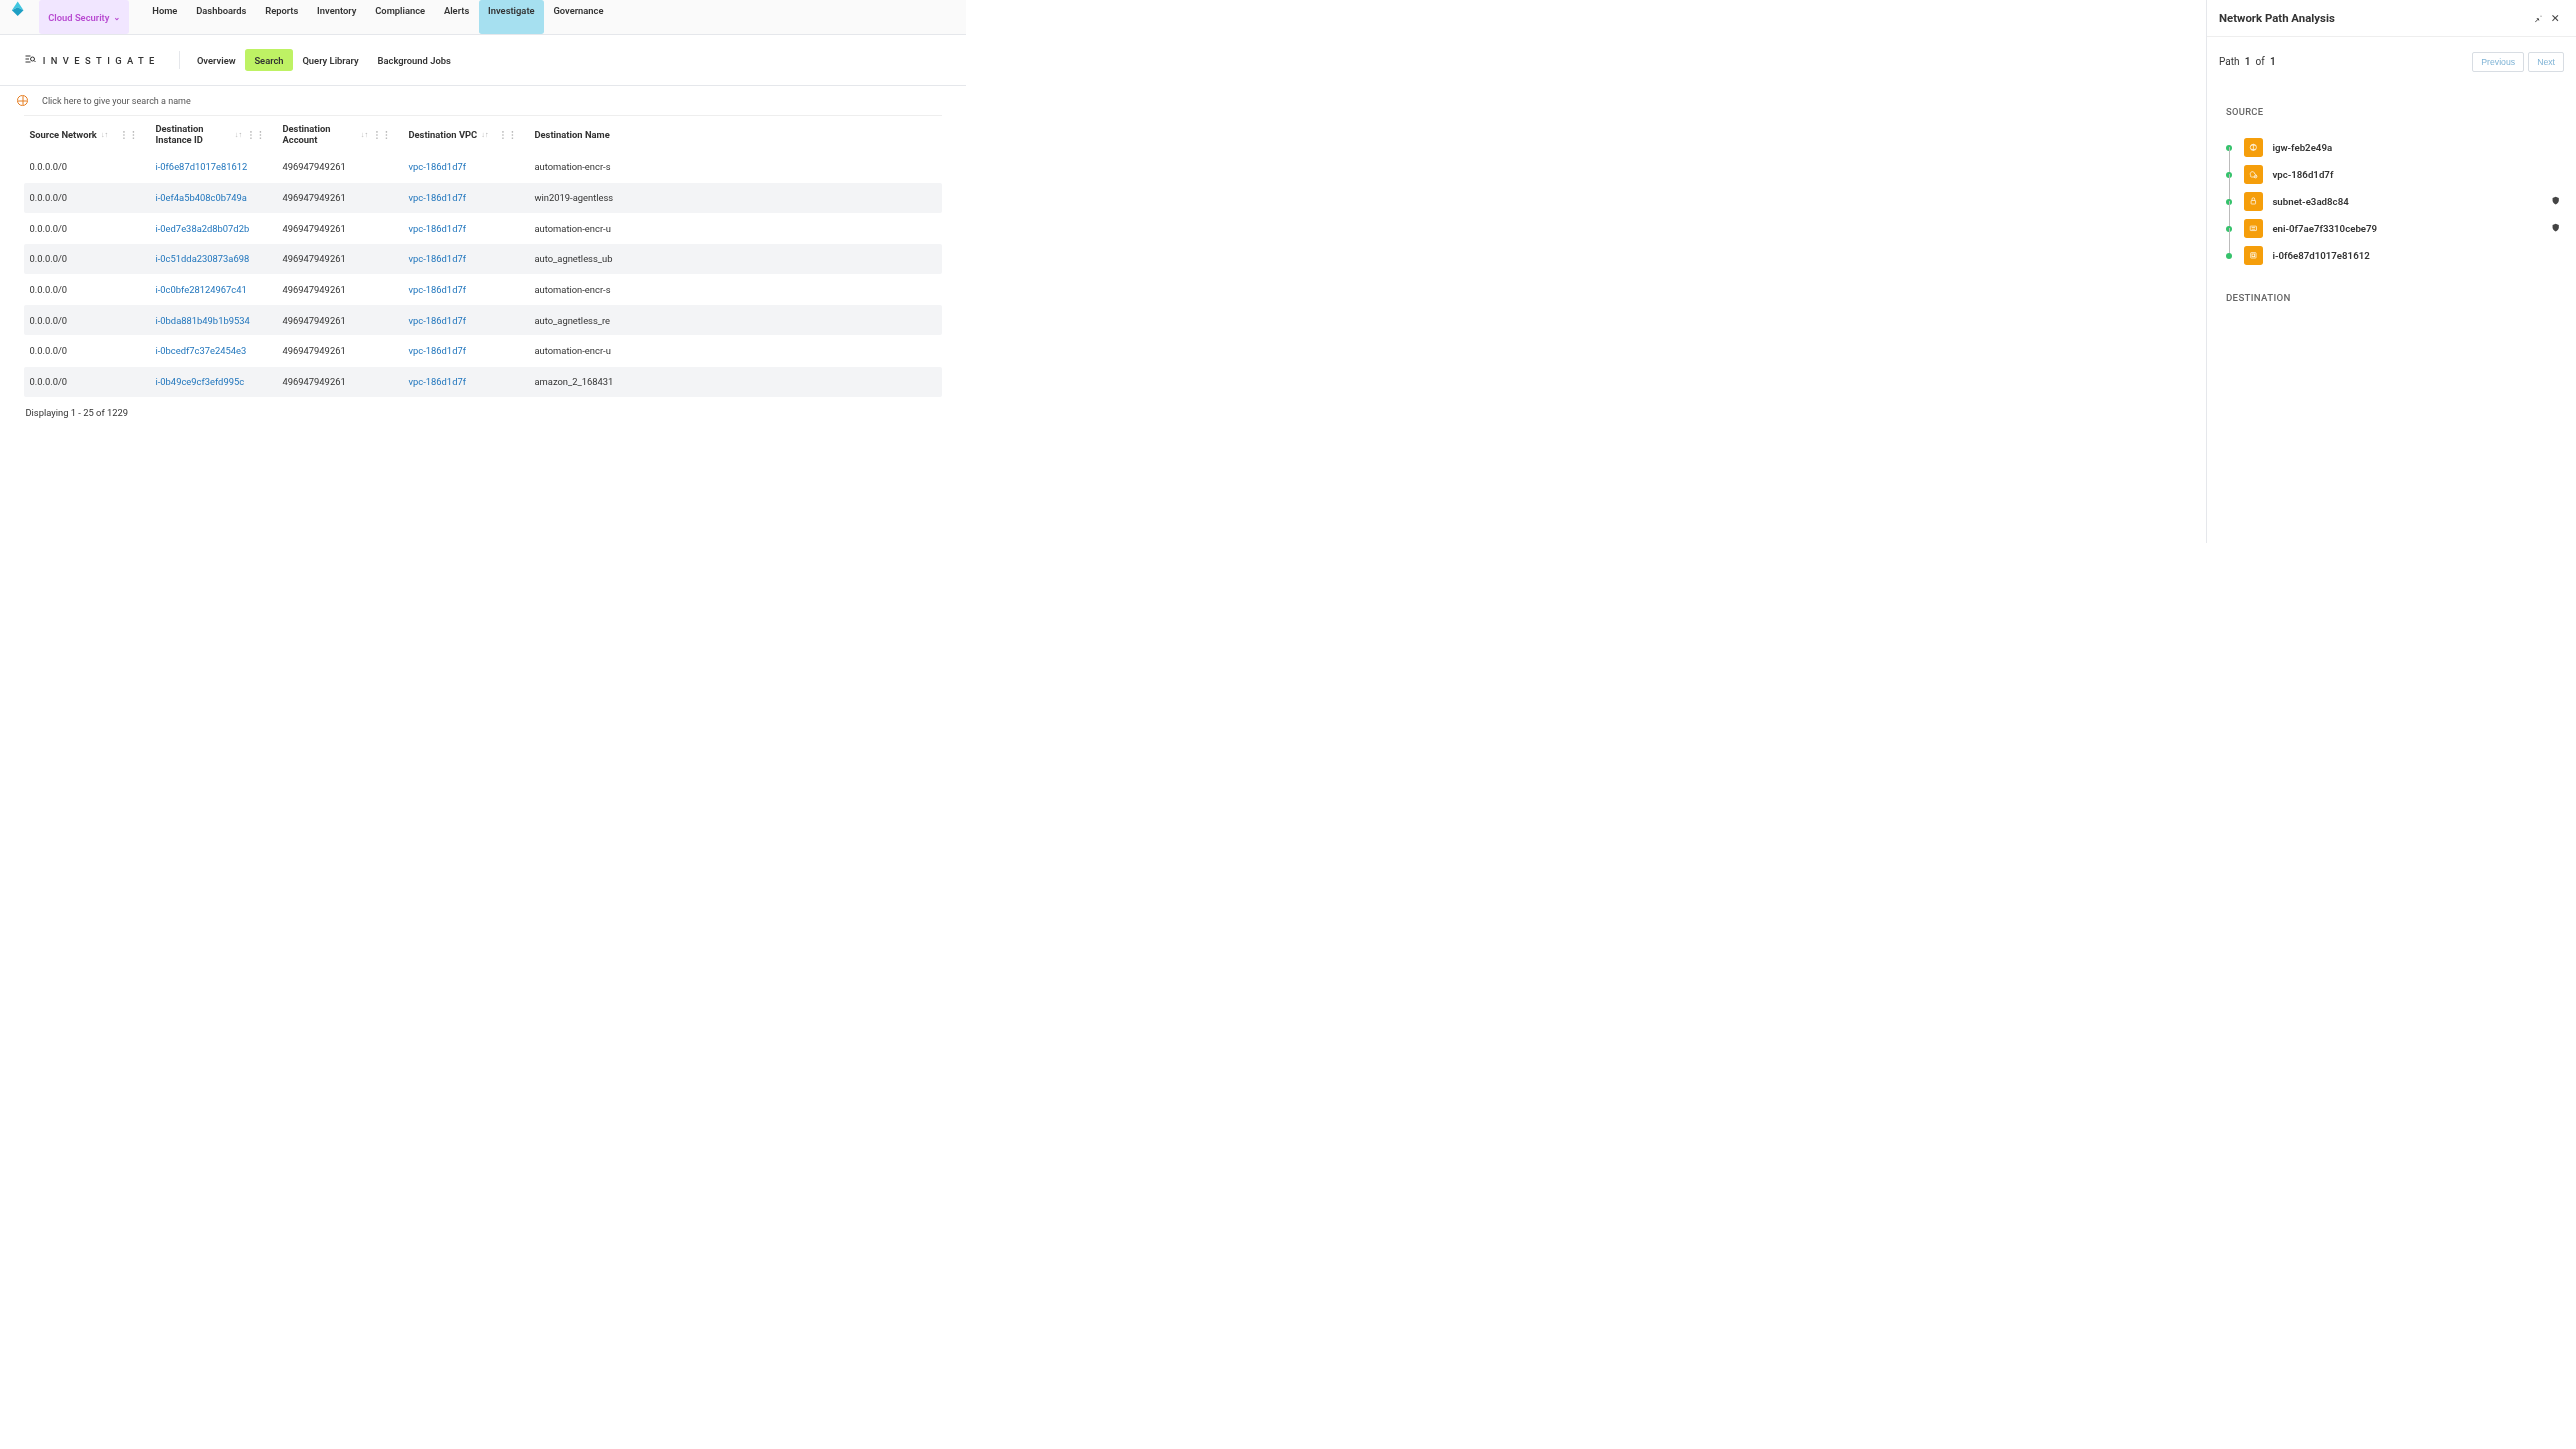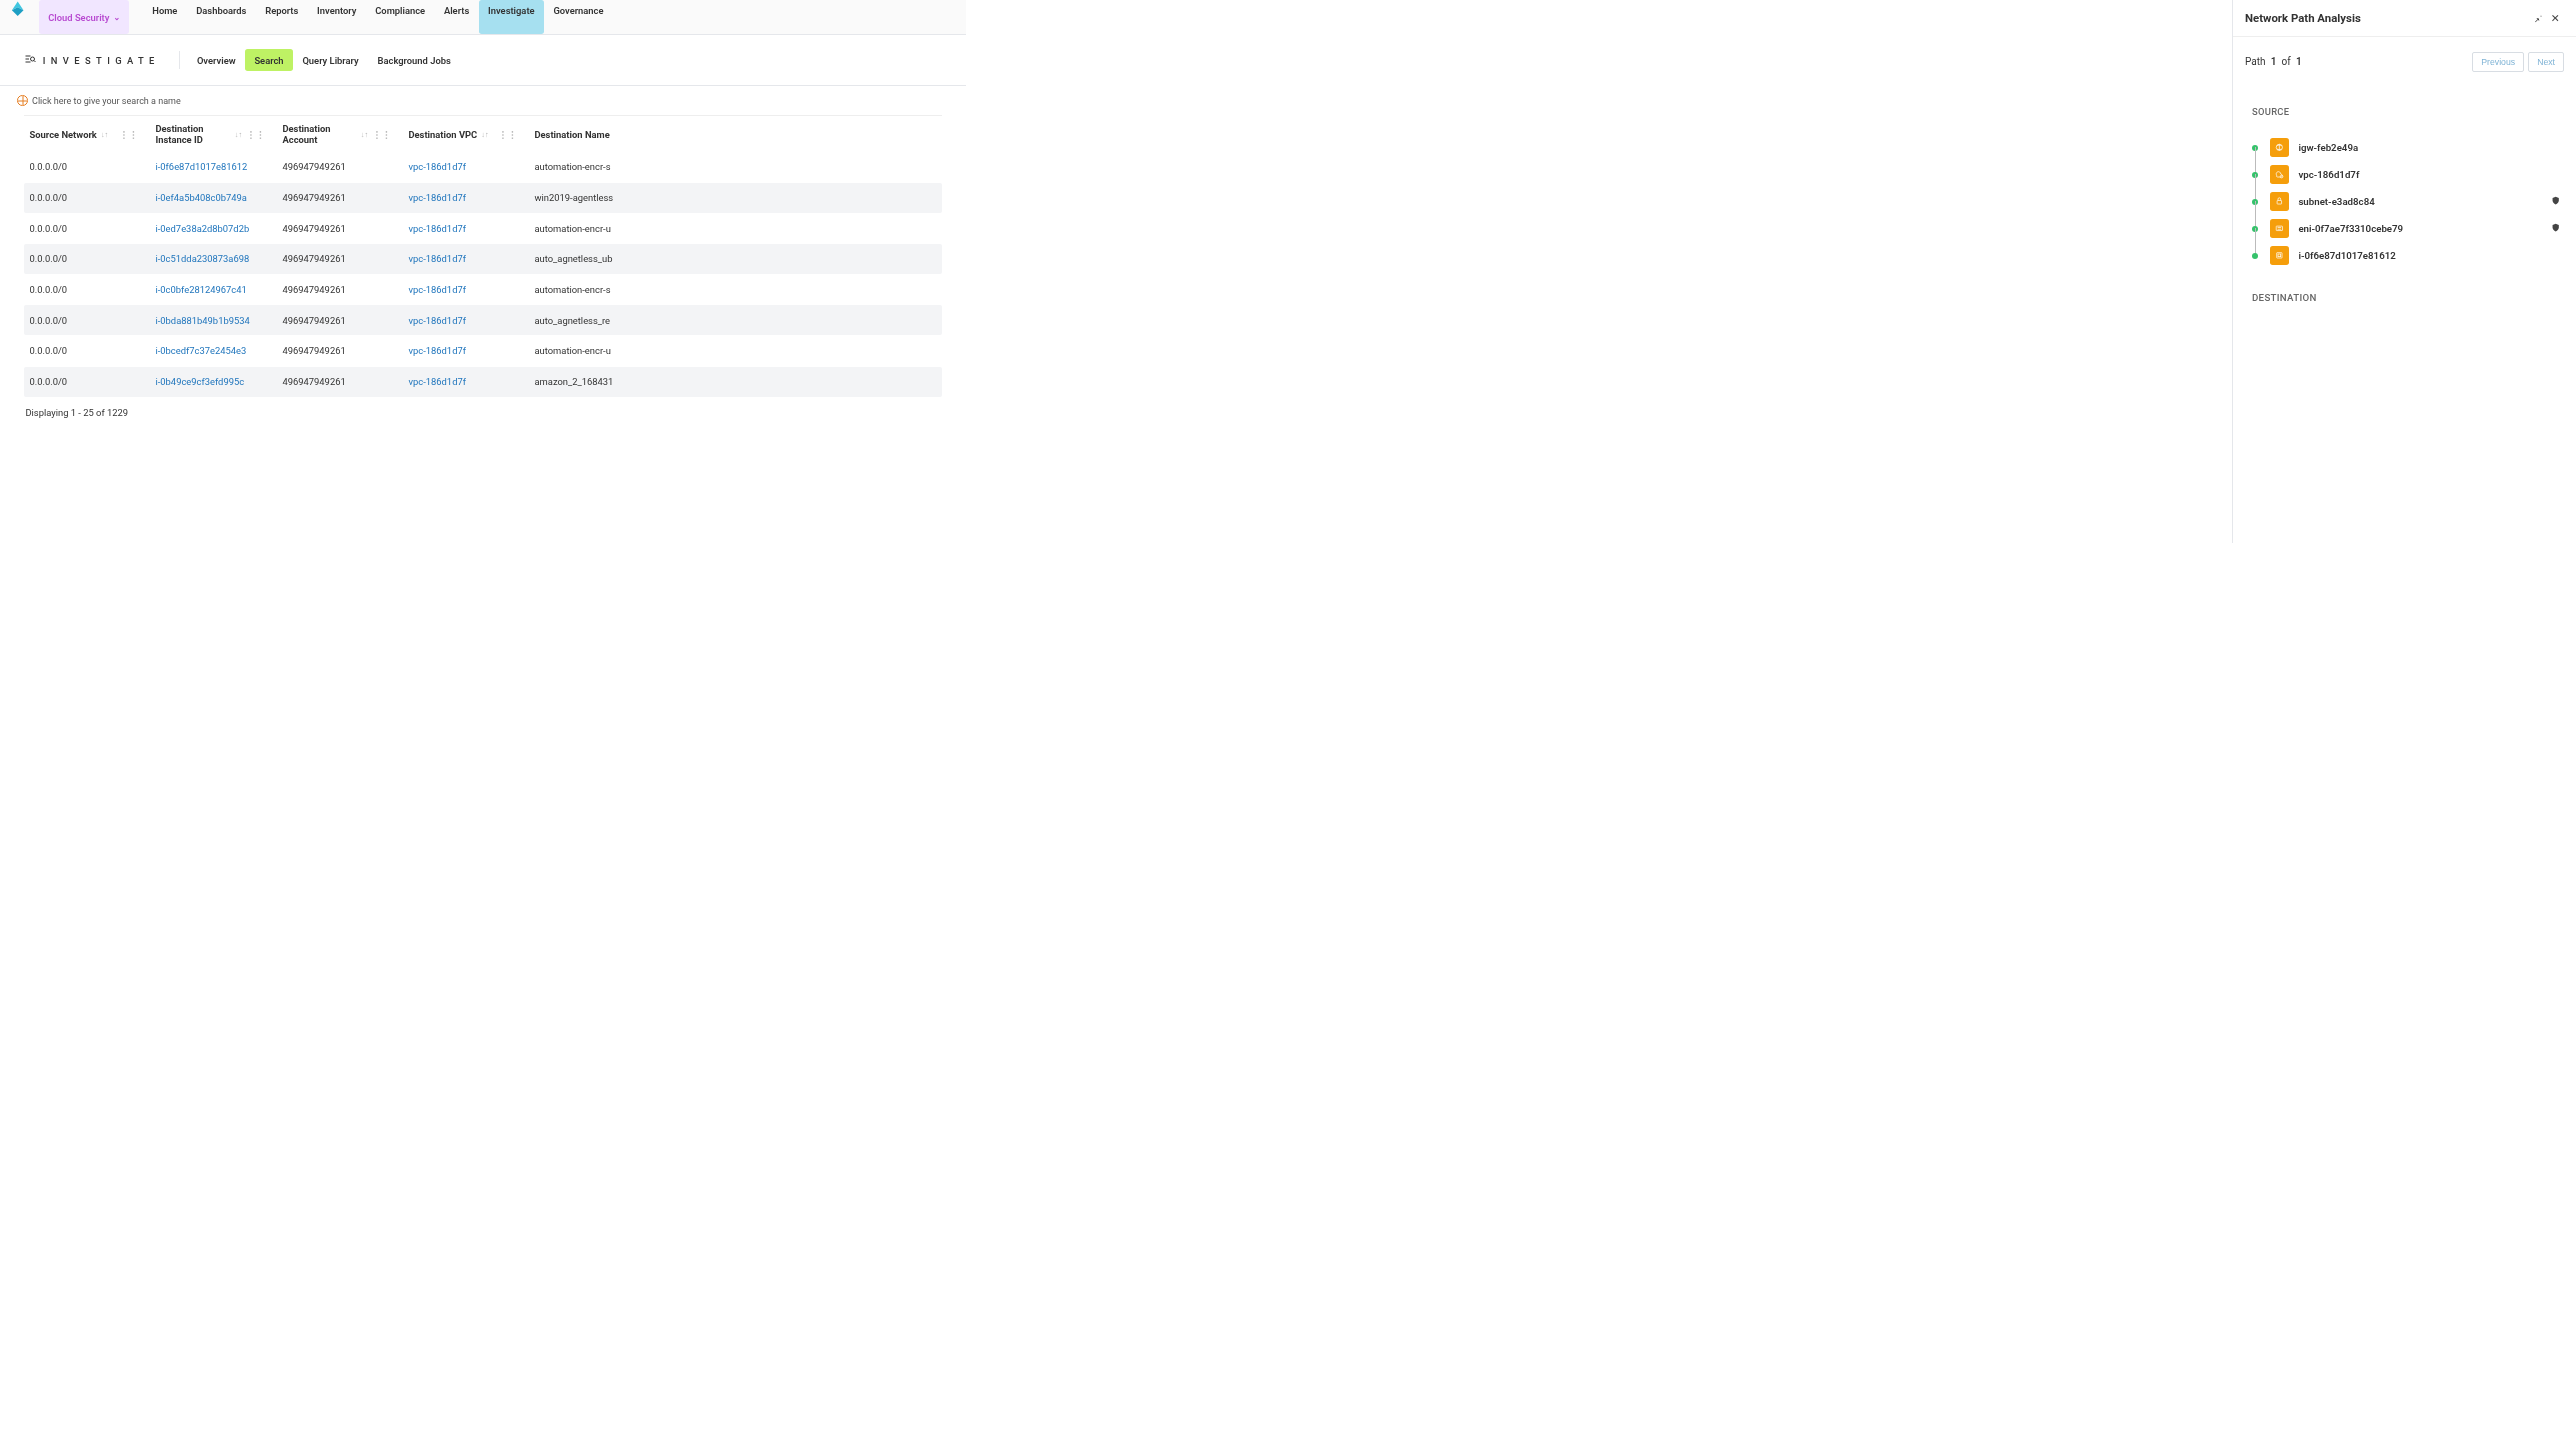--- a/index.html
+++ b/index.html
@@ -15,21 +15,21 @@
 
 .subhdr{display:flex;align-items:center;height:51px;padding:0 24px;border-bottom:0.7px solid #e5e7eb}
 .inv-label{display:flex;align-items:center;gap:6.7px;margin-right:19px}
 .inv-label .ico{font-size:10.7px}
 .inv-label .txt{letter-spacing:5.4px;font-weight:500;font-size:9.4px;color:#333}
 .subhdr .divider{width:0.7px;height:17.4px;background:#e5e7eb;margin:0 8px 0 0}
 .subtab{padding:5.4px 9.4px;font-weight:600;font-size:9.4px;color:#333;cursor:pointer}
 .subtab.active{background:#bef264;border-radius:2.7px}
 
 .main{padding:0 13.4px 0 13.4px;position:relative}
-.search-name{display:flex;align-items:center;gap:4px;padding:9.4px 4px;color:#555;font-size:9px}
+.search-name{display:flex;align-items:center;gap:14px;padding:9.4px 4px;color:#555;font-size:9px}
 .search-name .globe{width:10.7px;height:10.7px;border:1px solid #e67e22;border-radius:50%;position:relative;flex:0 0 auto}
 .search-name .globe:before{content:"";position:absolute;left:0;right:0;top:50%;height:1px;background:#e67e22;transform:translateY(-50%)}
 .search-name .globe:after{content:"";position:absolute;top:0;bottom:0;left:50%;width:1px;background:#e67e22;transform:translateX(-50%)}
 .querybox{border:0.7px solid #e1e4e8;border-radius:2px;padding:6.7px 8px;font-family:ui-monospace,Menlo,Consolas,monospace;font-size:8.4px;color:#444;line-height:1.5;white-space:pre-wrap;word-break:break-word;margin-bottom:40px}
 
 .table-wrap{padding:0 10.7px}
 .thead{display:flex;align-items:center;border-top:0.7px solid #eee}
 .th{padding:6.7px 5.4px;font-weight:700;font-size:9.4px;display:flex;align-items:center;gap:4px}
 .sort-ico{color:#bbb;font-size:7.4px}
 .drag-ico{color:#bbb;margin-left:auto;padding-right:6.7px;cursor:grab}
@@ -37,21 +37,21 @@
 .col-inst{flex:0 0 127px}
 .col-acct{flex:0 0 126px}
 .col-vpc{flex:0 0 126px}
 .col-name{flex:1 1 auto}
 .tr{display:flex;align-items:center;height:30px;border-radius:2px;margin-bottom:0.7px}
 .tr:nth-child(even){background:#f3f4f6}
 .td{padding:0 5.4px;font-size:9.4px;white-space:nowrap;overflow:hidden;text-overflow:ellipsis}
 .link{color:#2176bd;cursor:pointer}
 .pager{padding:9.4px 12px;font-size:9.4px;color:#333}
 
-.panel{position:absolute;top:0;right:0;width:344px;height:543px;background:#fff;border-left:0.7px solid #e5e7eb;display:flex;flex-direction:column}
+.panel{position:absolute;top:0;right:0;width:370px;height:543px;background:#fff;border-left:0.7px solid #e5e7eb;display:flex;flex-direction:column}
 .panel-hdr{display:flex;align-items:center;padding:9.4px 12px;border-bottom:0.7px solid #eee}
 .panel-title{font-weight:700;font-size:11.4px;flex:1}
 .icon-btn{width:17.4px;height:17.4px;display:flex;align-items:center;justify-content:center;color:#444;cursor:pointer;font-size:10.7px}
 .path-ctrl{display:flex;align-items:center;padding:14.8px 12px 6.7px}
 .path-ctrl .lbl{font-size:10px;color:#333}
 .path-ctrl .lbl .num{font-weight:600;margin:0 2.7px}
 .path-ctrl .spacer{flex:1}
 .btn-outline{border:0.7px solid #d8dde3;color:#7fb3d5;background:#fff;padding:4px 8px;font-size:8.7px;border-radius:2px;margin-left:4px;cursor:pointer}
 .path-body{padding:27px 16px 8px 19px}
 .section-lbl{font-size:9.4px;color:#666;letter-spacing:0.3px;font-weight:500;margin-bottom:17.4px}

